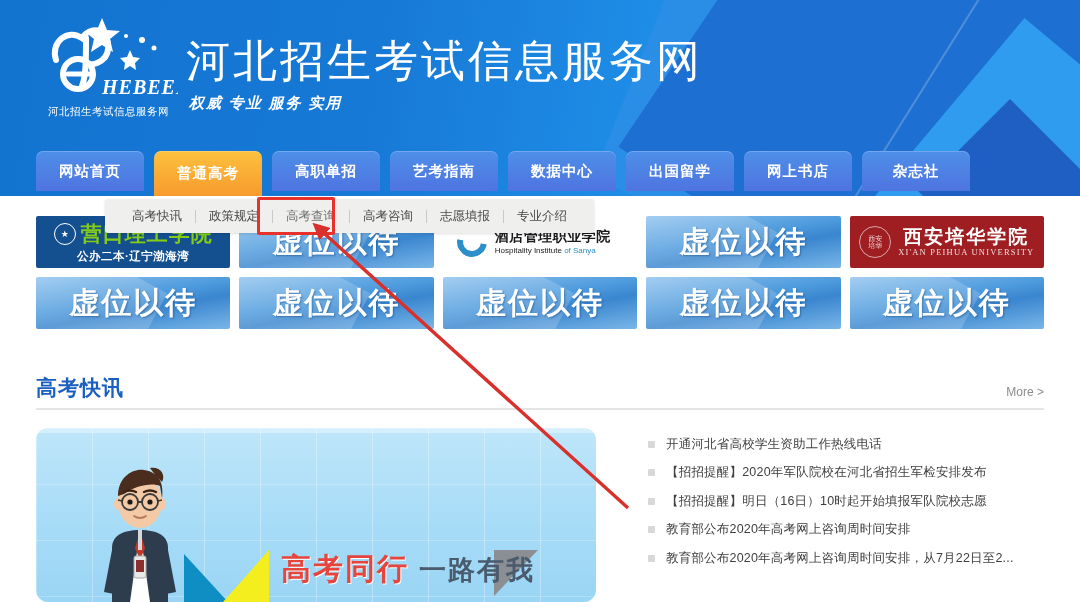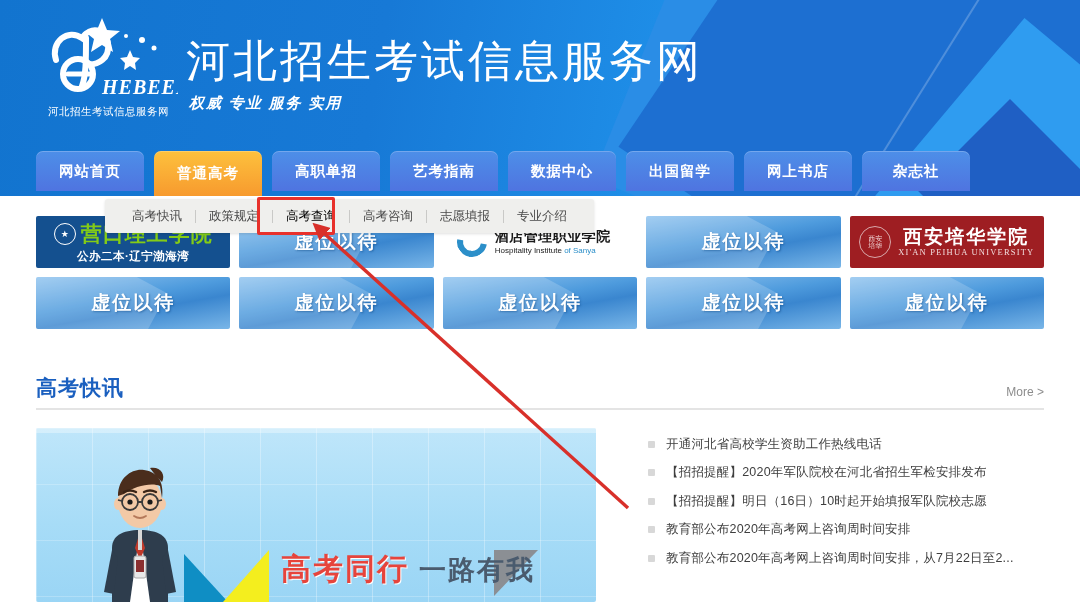--- a/index.html
+++ b/index.html
@@ -91,21 +91,21 @@
     position: absolute; left: 105px; top: 199px; z-index: 8;
     height: 34px; background: #efefed; border-radius: 3px;
     display: flex; align-items: center; padding: 0 14px;
     box-shadow: 0 1px 3px rgba(0,0,0,0.12);
   }
   .sub-item {
     font-size: 12.5px; color: #4a4a4a; padding: 0 13px; cursor: pointer;
     white-space: nowrap; position: relative; line-height: 34px;
   }
   .sub-sep { width: 1px; height: 13px; background: #c9c9c7; }
-  .sub-item.highlight { color: #000000; }
+  .sub-item.highlight { color: #737373; }
   .sub-highlight-box {
     position: absolute; left: 257px; top: 197px; width: 78px; height: 38px;
     border: 3px solid #e8312b; border-radius: 2px; z-index: 9; pointer-events: none;
   }
 
   
   .ads { position: absolute; left: 36px; top: 216px; width: 1008px; z-index: 2; }
   .ad-row { display: flex; gap: 9px; margin-bottom: 9px; }
   .ad-tile {
     width: 196px; height: 52px; border-radius: 2px;
@@ -113,21 +113,21 @@
     overflow: hidden; position: relative; cursor: pointer;
   }
   .ad-placeholder {
     background: linear-gradient(170deg, #8fc3ef 0%, #4e9bdd 42%, #3a86cf 60%, #79b6e8 100%);
   }
   .ad-placeholder::before {
     content: ""; position: absolute; left: -30%; top: -60%; width: 90%; height: 200%;
     background: rgba(255,255,255,0.18); transform: rotate(28deg);
   }
   .ad-placeholder span {
-    position: relative; z-index: 2; color: #ffffff; font-size: 19px; font-weight: bold;
+    position: relative; z-index: 2; color: #ffffff; font-size: 30px; font-weight: bold;
     letter-spacing: 2px; text-shadow: 1px 1px 2px rgba(0,60,120,0.45);
   }
   .ad-ykrg { background: #14508f; flex-direction: column; justify-content: center; }
   .ad-ykrg .l1 { display: flex; align-items: center; gap: 5px; }
   .ad-ykrg .seal {
     width: 22px; height: 22px; border-radius: 50%;
     border: 1.6px solid #ffffff; display: flex; align-items: center; justify-content: center;
     font-size: 9px; color: #fff;
   }
   .ad-ykrg .nm { color: #84cc16; font-size: 21px; font-weight: bold; letter-spacing: 1px; }
@@ -158,21 +158,21 @@
   
   .section { position: absolute; left: 36px; top: 370px; width: 1008px; z-index: 2; }
   .sec-head { display: flex; align-items: flex-end; justify-content: space-between; height: 32px; }
   .sec-title { font-size: 21px; color: #1a5fbf; font-weight: bold; letter-spacing: 1px; }
   .sec-more { font-size: 12px; color: #8c8c8c; cursor: pointer; padding-bottom: 3px; }
   .sec-rule { height: 2px; background: #e4e4e4; margin-top: 6px; }
 
   
   .content { position: absolute; left: 36px; top: 428px; width: 1008px; display: flex; z-index: 2; }
   .promo {
-    width: 560px; height: 174px; border-radius: 2px; position: relative; overflow: hidden;
+    width: 560px; height: 174px; border-radius: 12px; position: relative; overflow: hidden;
     background: linear-gradient(180deg, #bfe6fa 0%, #a7dcf7 55%, #9ad5f5 100%);
     cursor: pointer;
   }
   .promo-grid {
     position: absolute; inset: 0;
     background-image:
       linear-gradient(to right, rgba(255,255,255,0.30) 1px, transparent 1px),
       linear-gradient(to bottom, rgba(255,255,255,0.22) 1px, transparent 1px);
     background-size: 56px 56px;
   }

